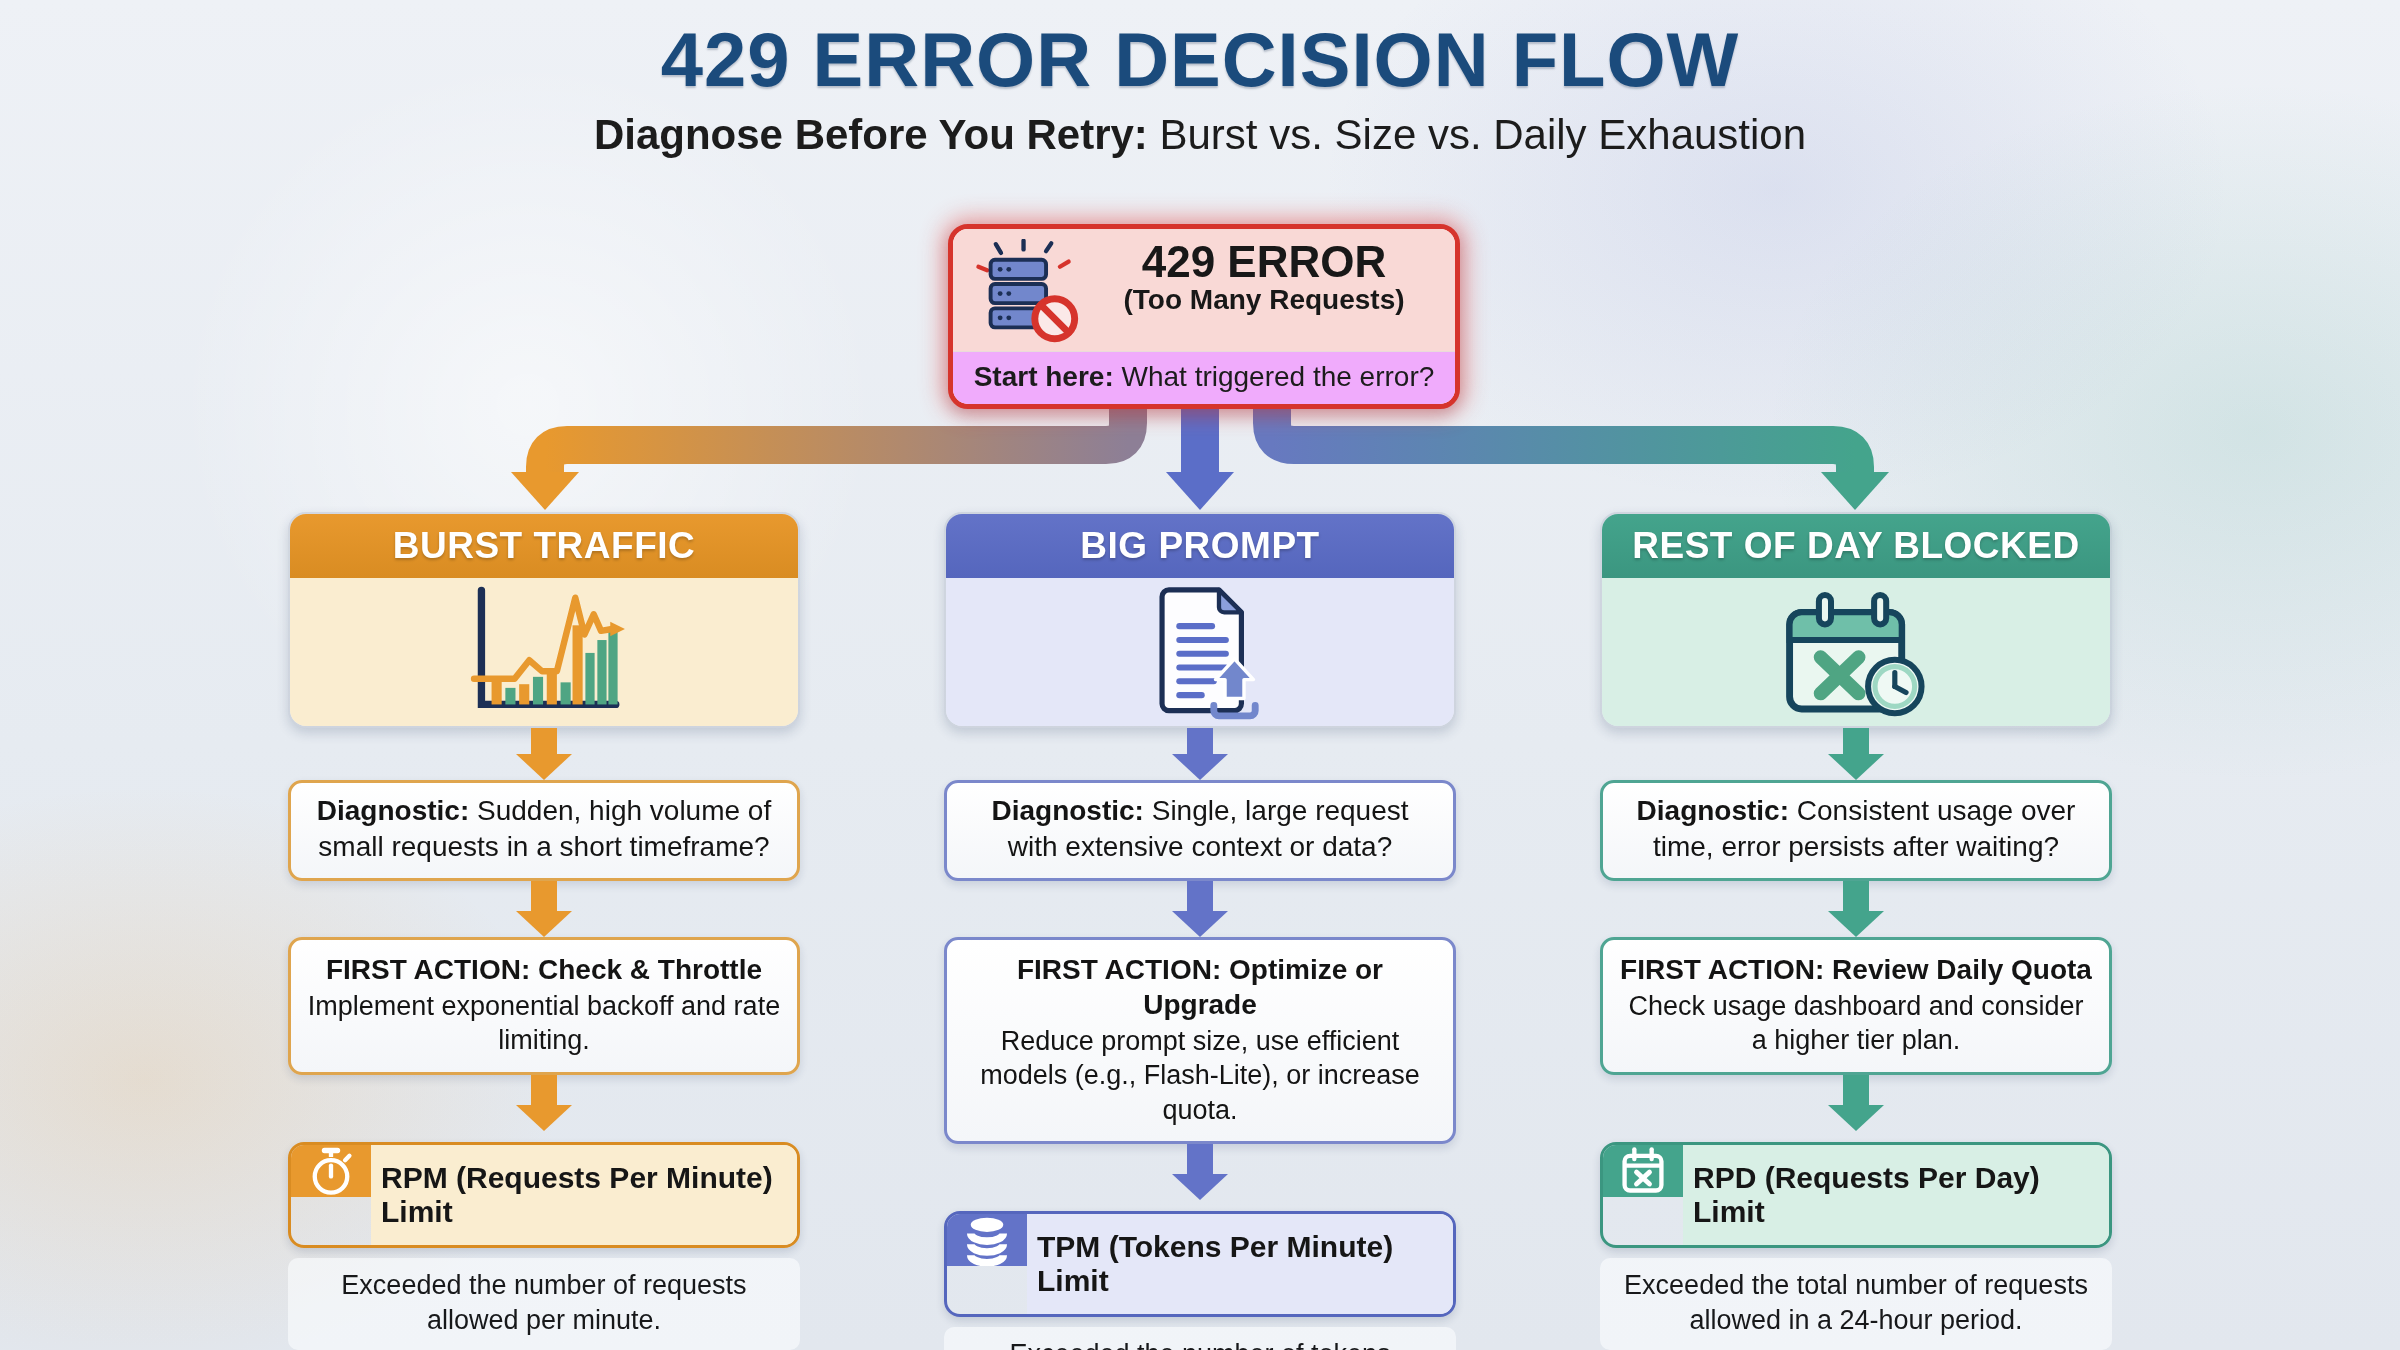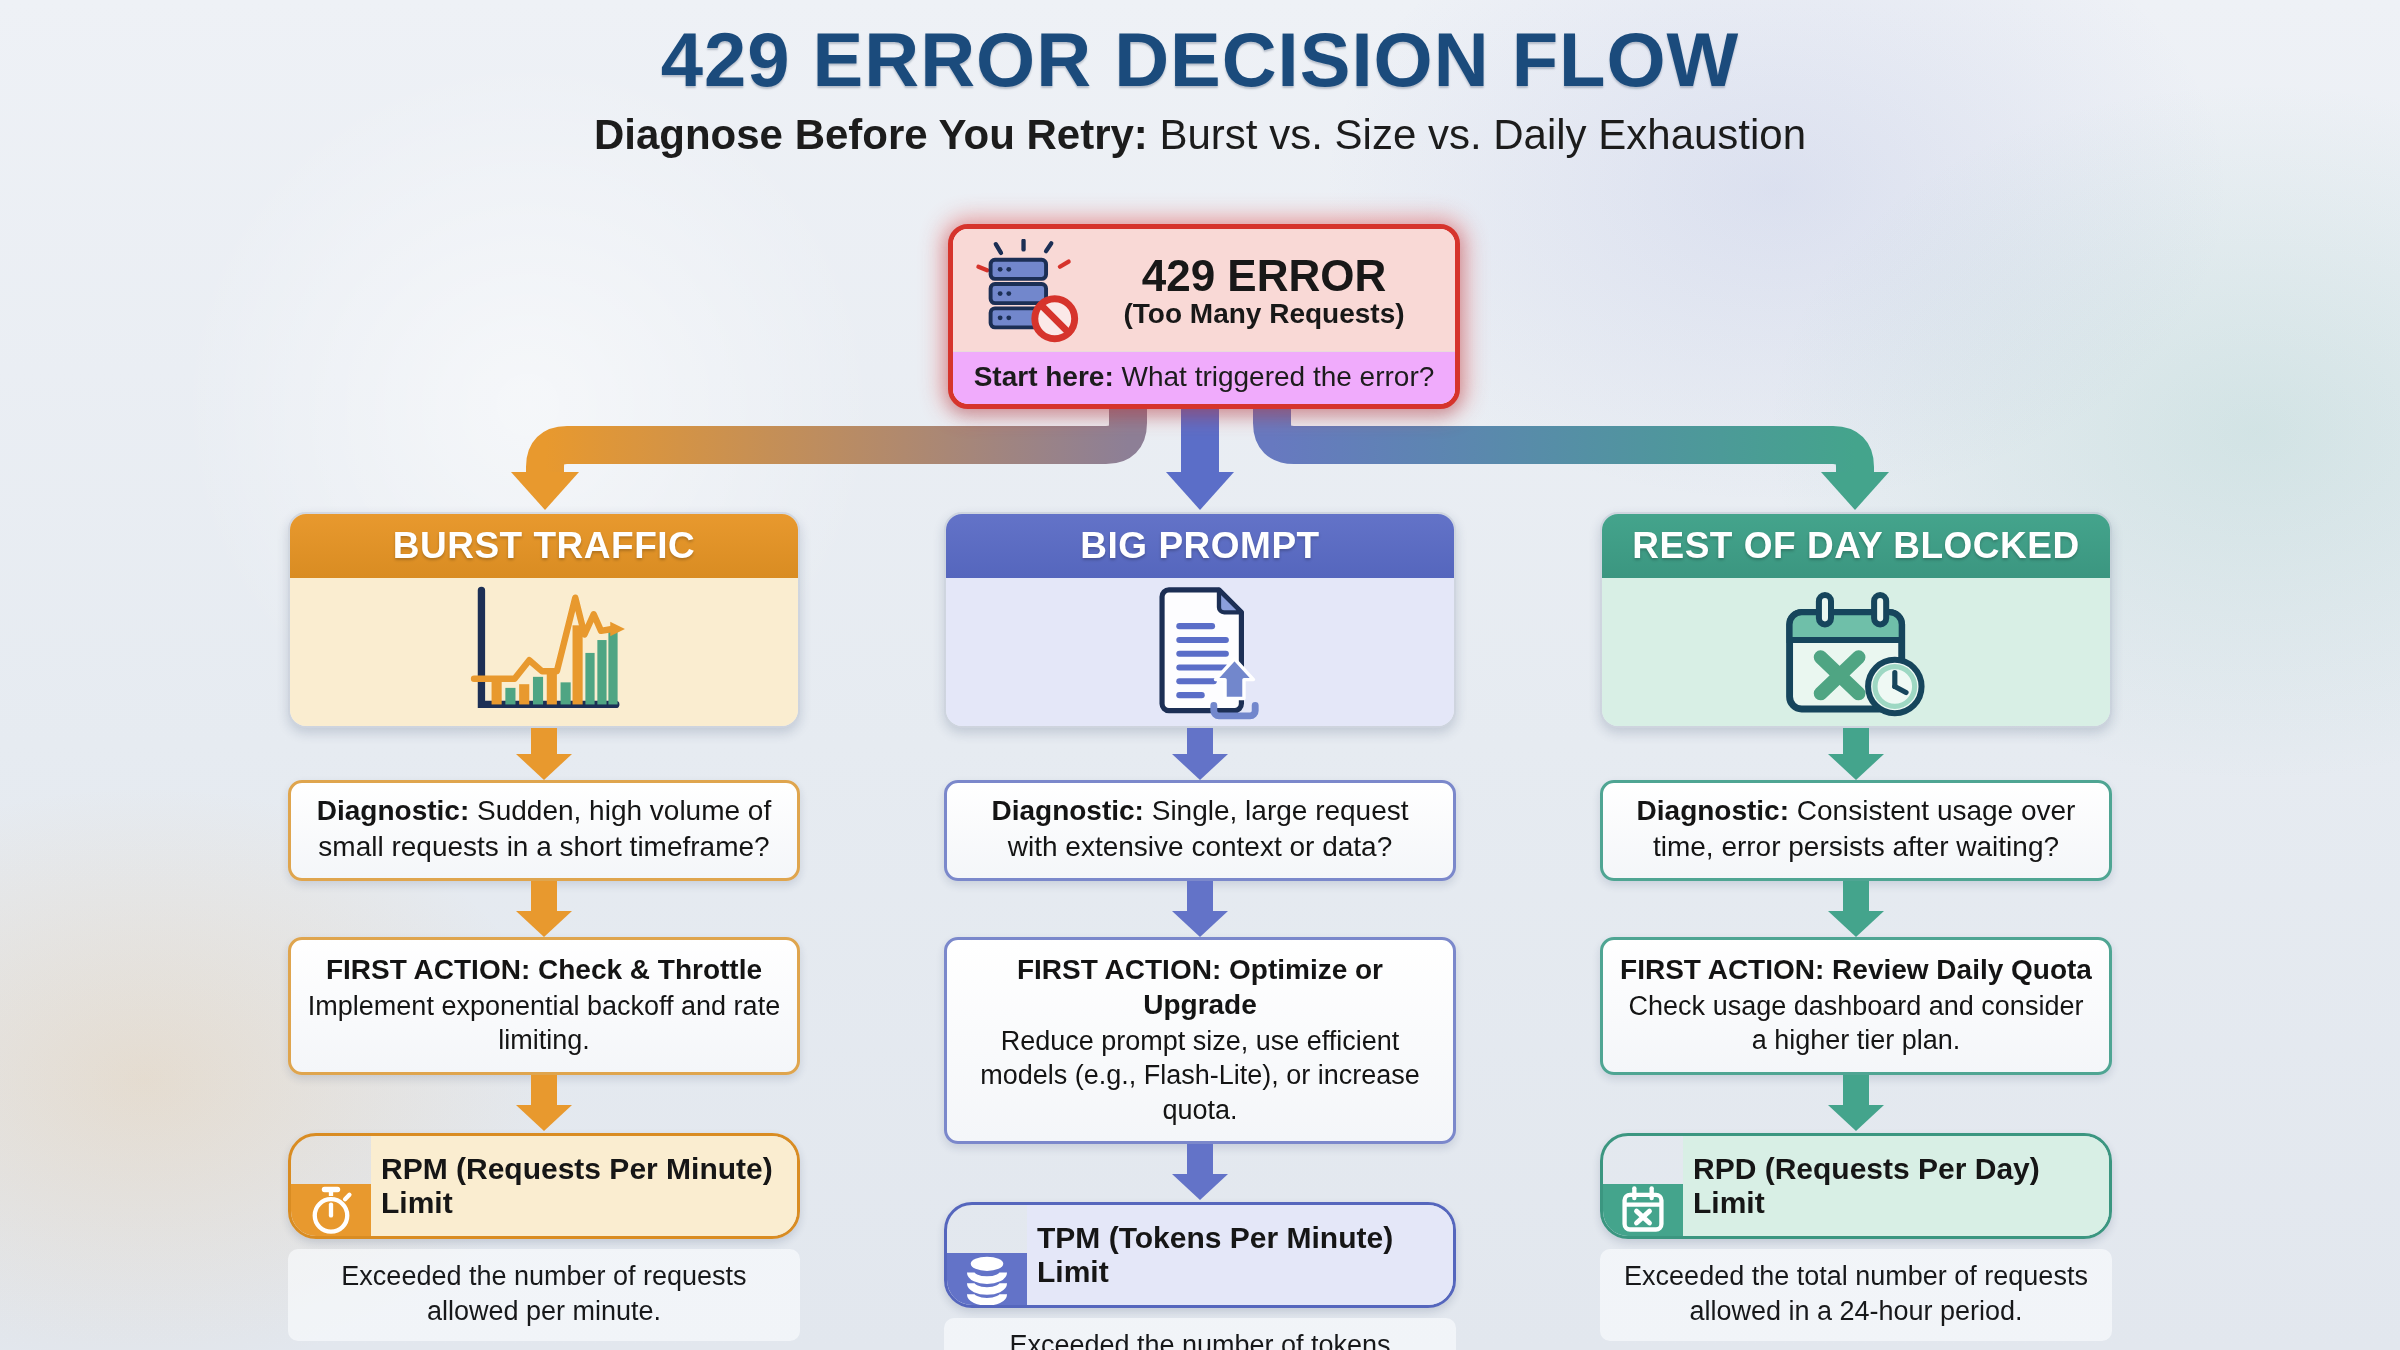--- a/index.html
+++ b/index.html
@@ -25,21 +25,21 @@
   .subtitle { font-size: 42px; color:#1c1c1c; margin-top: 8px; }
   .subtitle .b { font-weight: 800; }
 
   
   .root-node {
     position:absolute; left:948px; top:224px; width:512px;
     background:#fff; border:5px solid #d6342c; border-radius:20px;
     box-shadow: 0 0 22px 6px rgba(229,57,53,.45), 0 6px 14px rgba(40,40,80,.18);
     overflow:hidden; z-index:3;
   }
-  .root-top { display:flex; align-items:center; gap:14px; padding:10px 20px 8px 22px; background:#f9d9d6; }
+  .root-top { display:flex; align-items:flex-start; gap:14px; padding:10px 20px 8px 22px; background:#f9d9d6; }
   .root-top svg { flex:0 0 auto; }
   .root-text { flex:1; text-align:center; color:#181818; }
   .root-title { font-size: 44px; font-weight: 800; line-height:1.05; }
   .root-sub { font-size: 28px; font-weight: 800; line-height:1.1; }
   .root-bottom { background:#f0abfc; border-top:1px solid #eadada; padding:9px 10px 11px; text-align:center; font-size:28px; color:#1c1c1c; }
   .root-bottom .b { font-weight:800; }
 
   
   .connectors { position:absolute; left:0; top:0; width:2400px; height:1350px; z-index:1; pointer-events:none; }
 
@@ -81,23 +81,23 @@
     box-shadow: 0 4px 9px rgba(30,50,90,.14);
     text-align:center; color:#141414;
   }
   .diagnostic { padding:10px 18px 12px; font-size:28px; line-height:1.3; }
   .diagnostic .b { font-weight:800; }
   .action { padding:12px 16px 14px; }
   .action-title { font-size:28px; font-weight:700; line-height:1.25; }
   .action-body { font-size:27px; line-height:1.28; margin-top:2px; }
 
   .limit {
-    width:100%; display:flex; align-items:flex-end;
-    border:3px solid var(--deep); border-radius:28px; overflow:hidden;
-    box-shadow: 0 4px 9px rgba(30,50,90,.16); margin-top:2px;
+    width:100%; display:flex; align-items:flex-start;
+    border:3px solid var(--deep); border-radius:16px; overflow:hidden;
+    box-shadow: 0 4px 9px rgba(30,50,90,.16); margin-top:11px;
   }
   .limit-icon { flex:0 0 80px; background: var(--accent); display:flex; align-items:center; justify-content:center; }
   .limit-label {
     flex:1; background: var(--light); display:flex; align-items:center; justify-content:center;
     font-size:30px; font-weight:800; color:#161616; padding:16px 10px;
   }
   .limit-desc {
     margin-top:10px; width:100%;
     background: rgba(252,253,255,.6); border-radius:10px;
     padding:10px 12px 12px; font-size:27px; line-height:1.3; text-align:center; color:#17181a;

